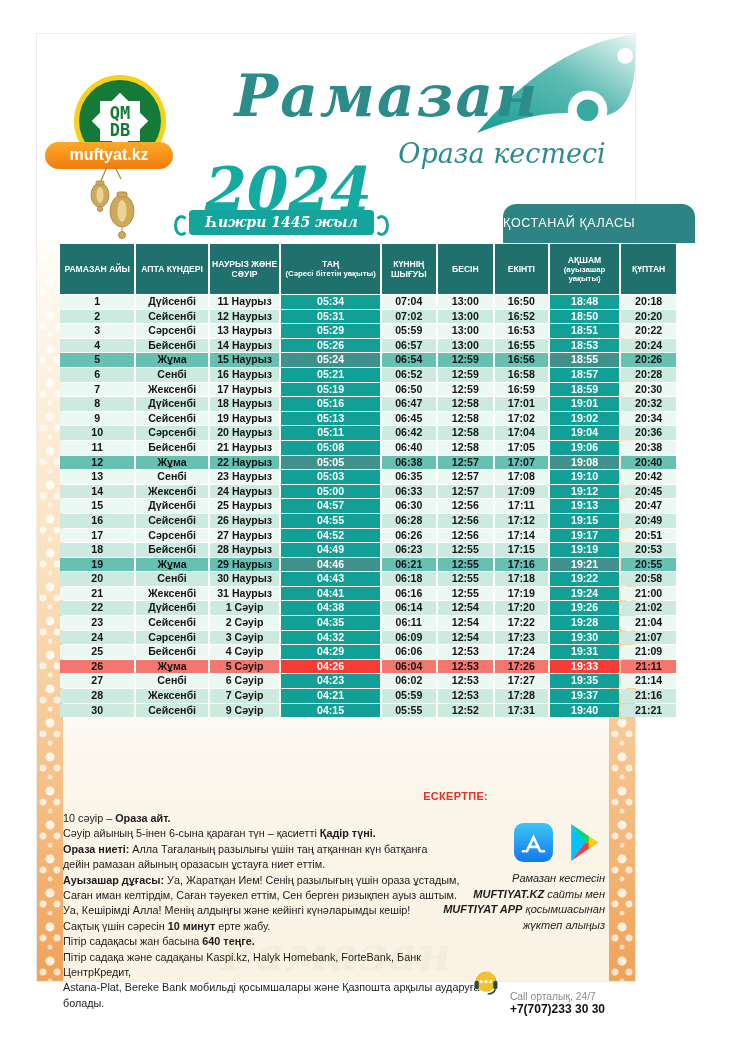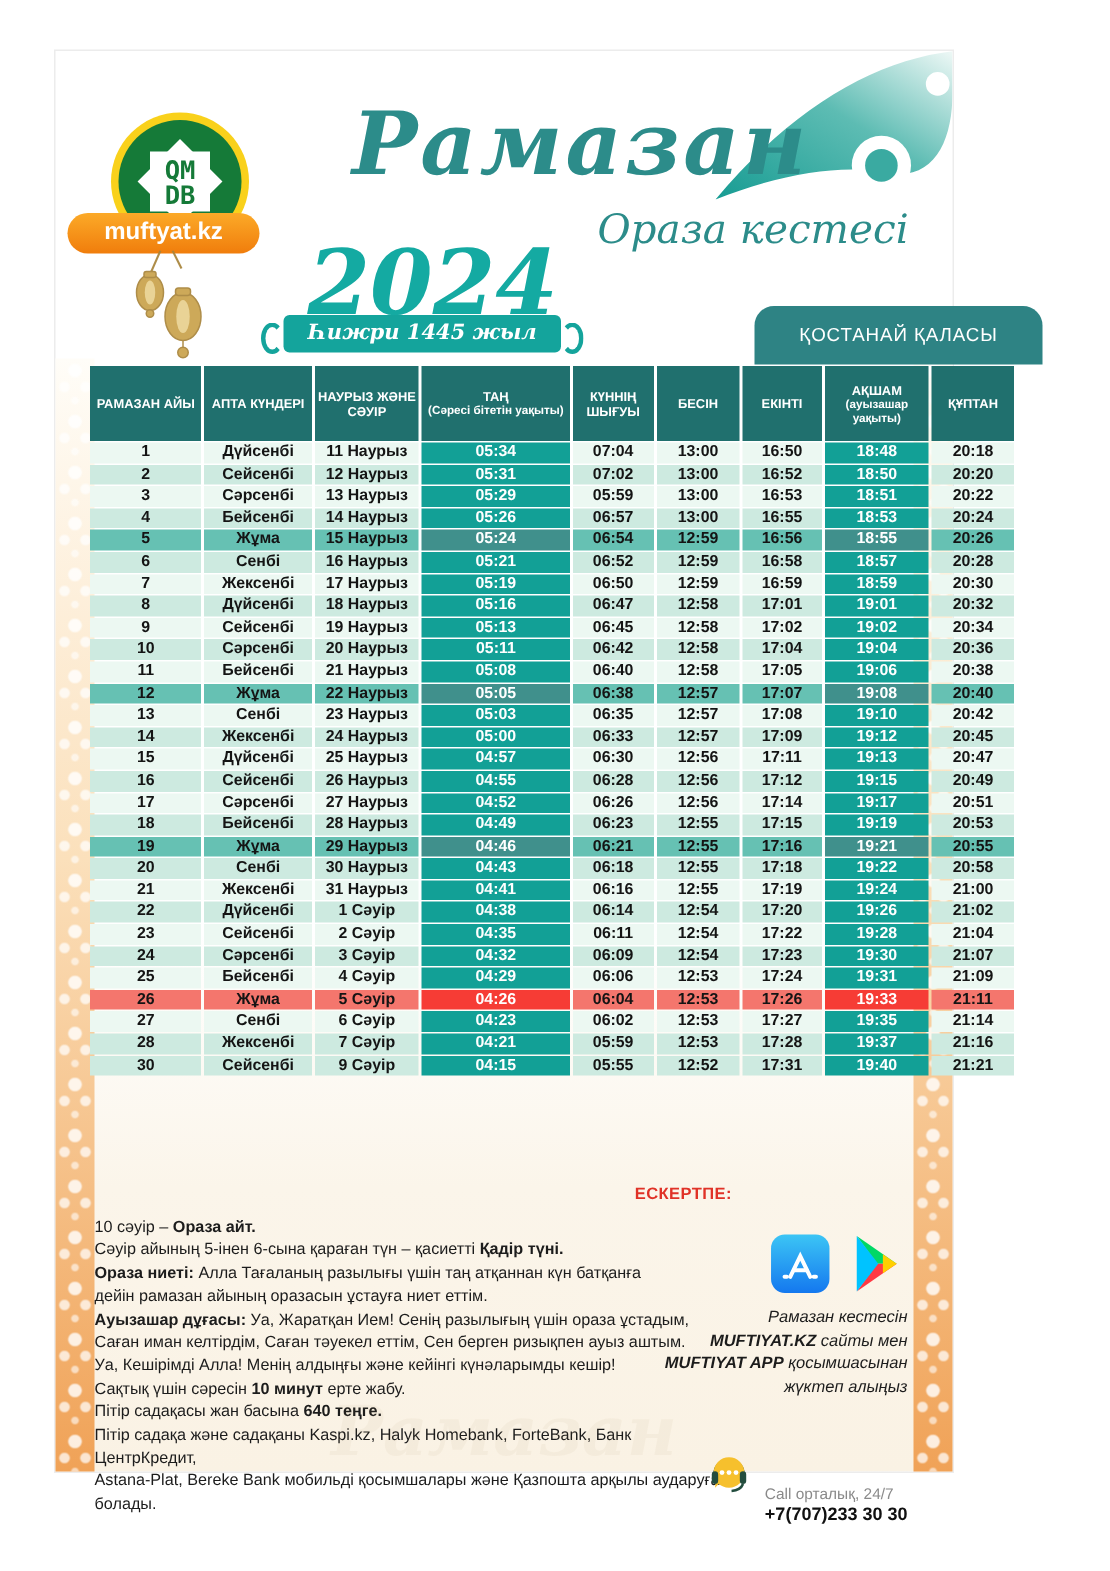--- a/index.html
+++ b/index.html
@@ -42,21 +42,21 @@
       font-family:"DejaVu Serif", serif; font-style:italic; font-weight:bold;
       font-size:14px; line-height:24px; }
   .ribbon::before, .ribbon::after { content:""; position:absolute; top:5px; width:9px; height:15px;
       border:3px solid #14a49c; border-radius:50%; border-right-color:transparent; }
   .ribbon::before { left:-15px; } .ribbon::after { right:-15px; transform:scaleX(-1); }
 
   .wave { position:absolute; right:0; top:0; width:158px; height:114px; }
 
   .city-btn { position:absolute; left:466px; top:170px; width:192px; height:39px;
       background:#2e8384; border-radius:13px 13px 0 0; color:#fff;
-      font-size:12.5px; letter-spacing:.6px; text-align:center; line-height:39px; }
+      font-size:12.5px; letter-spacing:.6px; line-height:39px; }
 
   
   .tbl-wrap { position:absolute; left:21px; top:209px; width:620px; }
   table { width:100%; table-layout:fixed; border-collapse:separate; border-spacing:2px 1.6px; }
   th { background:#20706e; color:#fff; font-size:8.6px; font-weight:bold;
        line-height:1.2; height:50px; vertical-align:middle; padding:2px 1px; }
   th .sub { display:block; font-size:7.8px; font-weight:bold; }
   td { height:13.6px; line-height:13.6px; font-size:10.6px; font-weight:bold;
        color:#141414; text-align:center; vertical-align:middle; overflow:hidden; white-space:nowrap; }
   tr.odd  td { background:#ecf8f2; }

